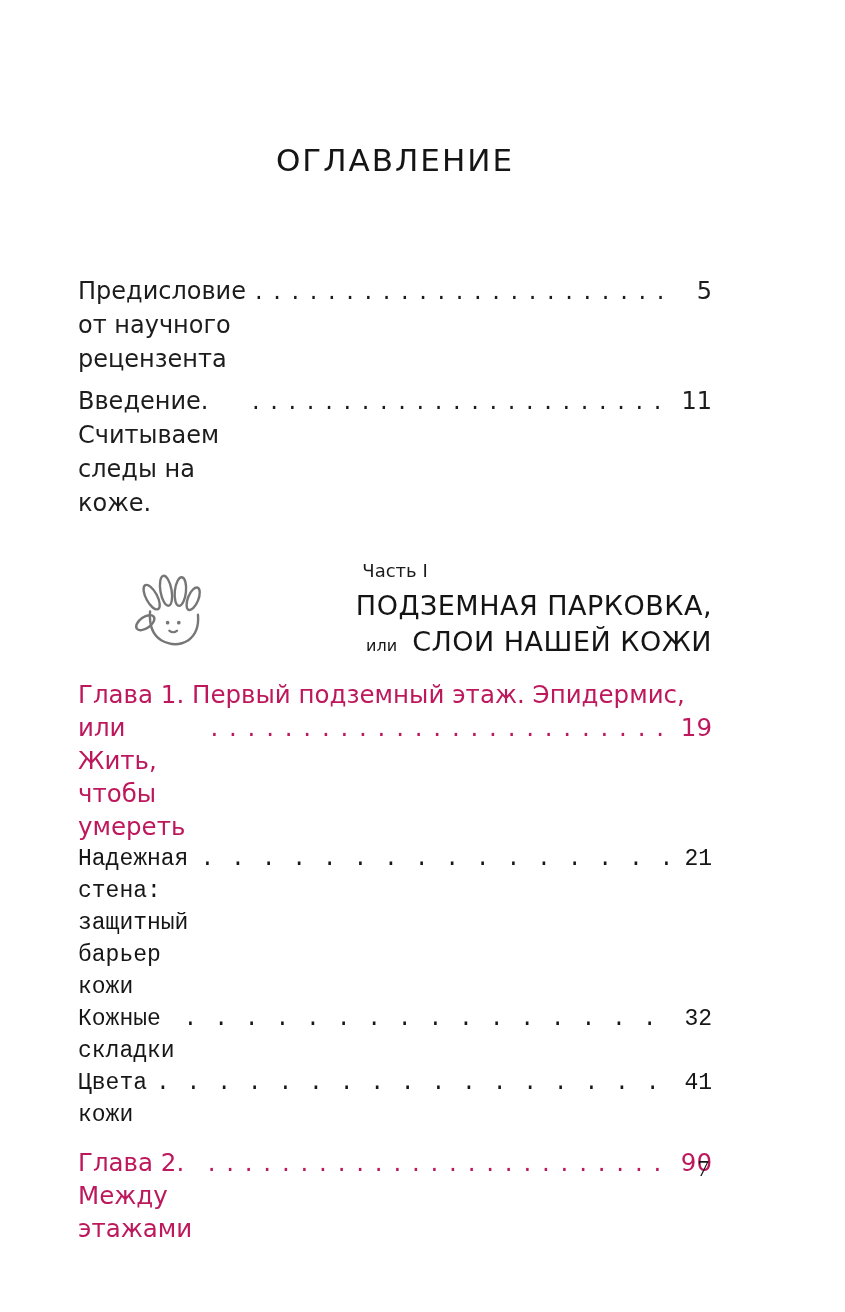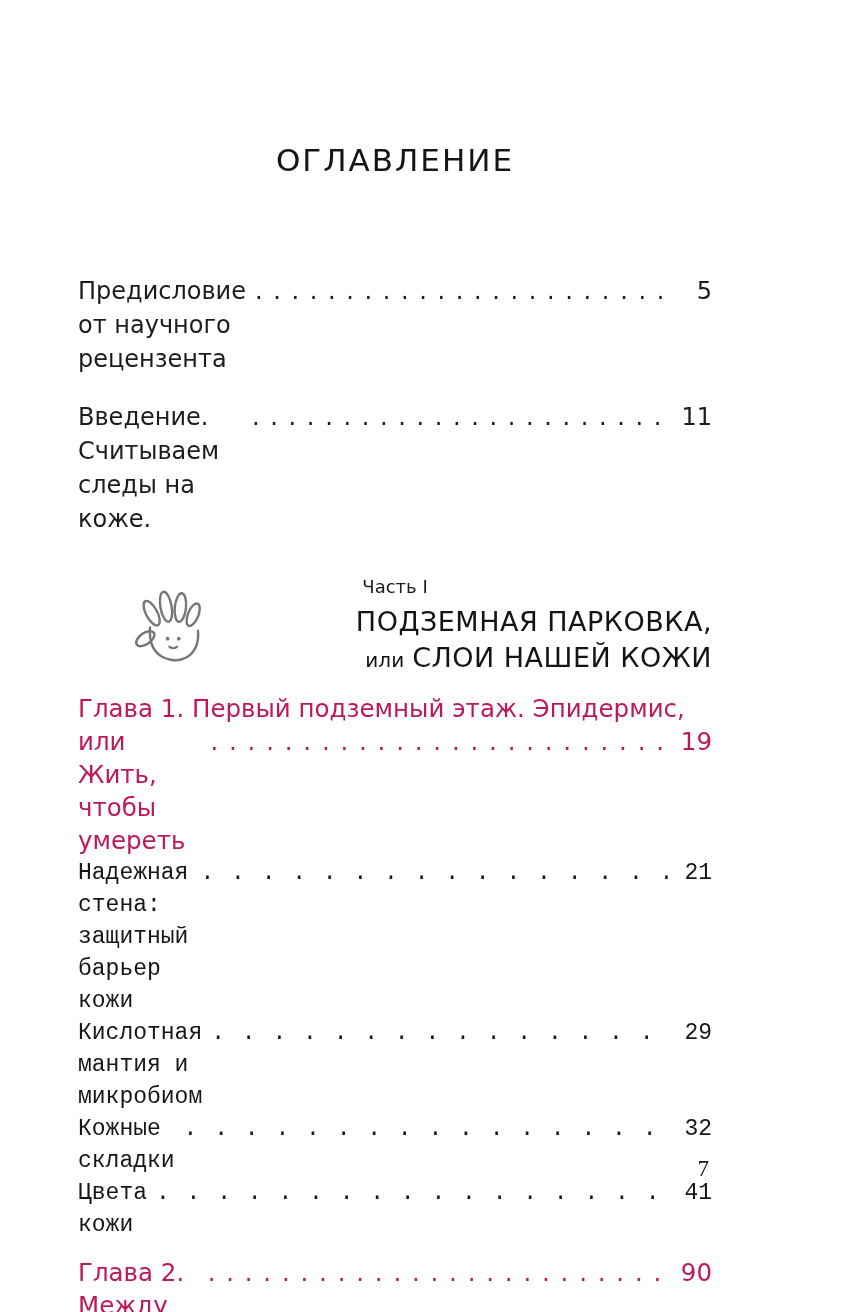--- a/index.html
+++ b/index.html
@@ -31,30 +31,30 @@
   }
 
   .leader {
     flex: 1 1 auto; overflow: hidden; white-space: nowrap;
     margin: 0 6px 0 9px; letter-spacing: 1.5px;
   }
   .leader::after {
     content: ". . . . . . . . . . . . . . . . . . . . . . . . . . . . . . . . . . . . . . . . . . . . . . . . . . . . . . . . . . . . . . . . . . . .";
   }
   .pnum { flex: 0 0 auto; min-width: 34px; text-align: right; }
-  .fm-gap { margin-bottom: 24px; }
+  .fm-gap { margin-bottom: 8px; }
 
   .part {
     position: relative;
     margin-top: 34px; margin-bottom: 14px;
     text-align: center;
   }
   .part-label { font-size: 18px; line-height: 34px; color: #1b1b1b; }
   .part-caps  { font-size: 27px; line-height: 36px; letter-spacing: 0.5px; color: #141414; text-align: right; }
-  .part-prefix { font-size: 20px; margin-right: 8px; letter-spacing: 0; }
+  .part-prefix { font-size: 16px; margin-right: 15px; letter-spacing: 0; }
 
   .hand-icon-wrap { position: absolute; left: 56px; top: 16px; width: 80px; height: 83px; }
 
   .gap-before { margin-top: 15px; }
 
   .folio {
     position: absolute; top: 1156px; right: 136px;
     font-family: "Liberation Serif", "DejaVu Serif", serif;
     font-size: 23px; color: #161616;
   }
@@ -110,25 +110,20 @@
       <span class="pnum">19</span>
     </div>
   </div>
 
   <div class="row serif">
     <span class="t">Надежная стена: защитный барьер кожи</span>
     <span class="leader"></span>
     <span class="pnum">21</span>
   </div>
   <div class="row serif">
-    <span class="t">Кислотная мантия и микробиом</span>
-    <span class="leader"></span>
-    <span class="pnum">29</span>
-  </div>
-  <div class="row serif">
     <span class="t">Кожные складки</span>
     <span class="leader"></span>
     <span class="pnum">32</span>
   </div>
   <div class="row serif">
     <span class="t">Цвета кожи</span>
     <span class="leader"></span>
     <span class="pnum">41</span>
   </div>
 

